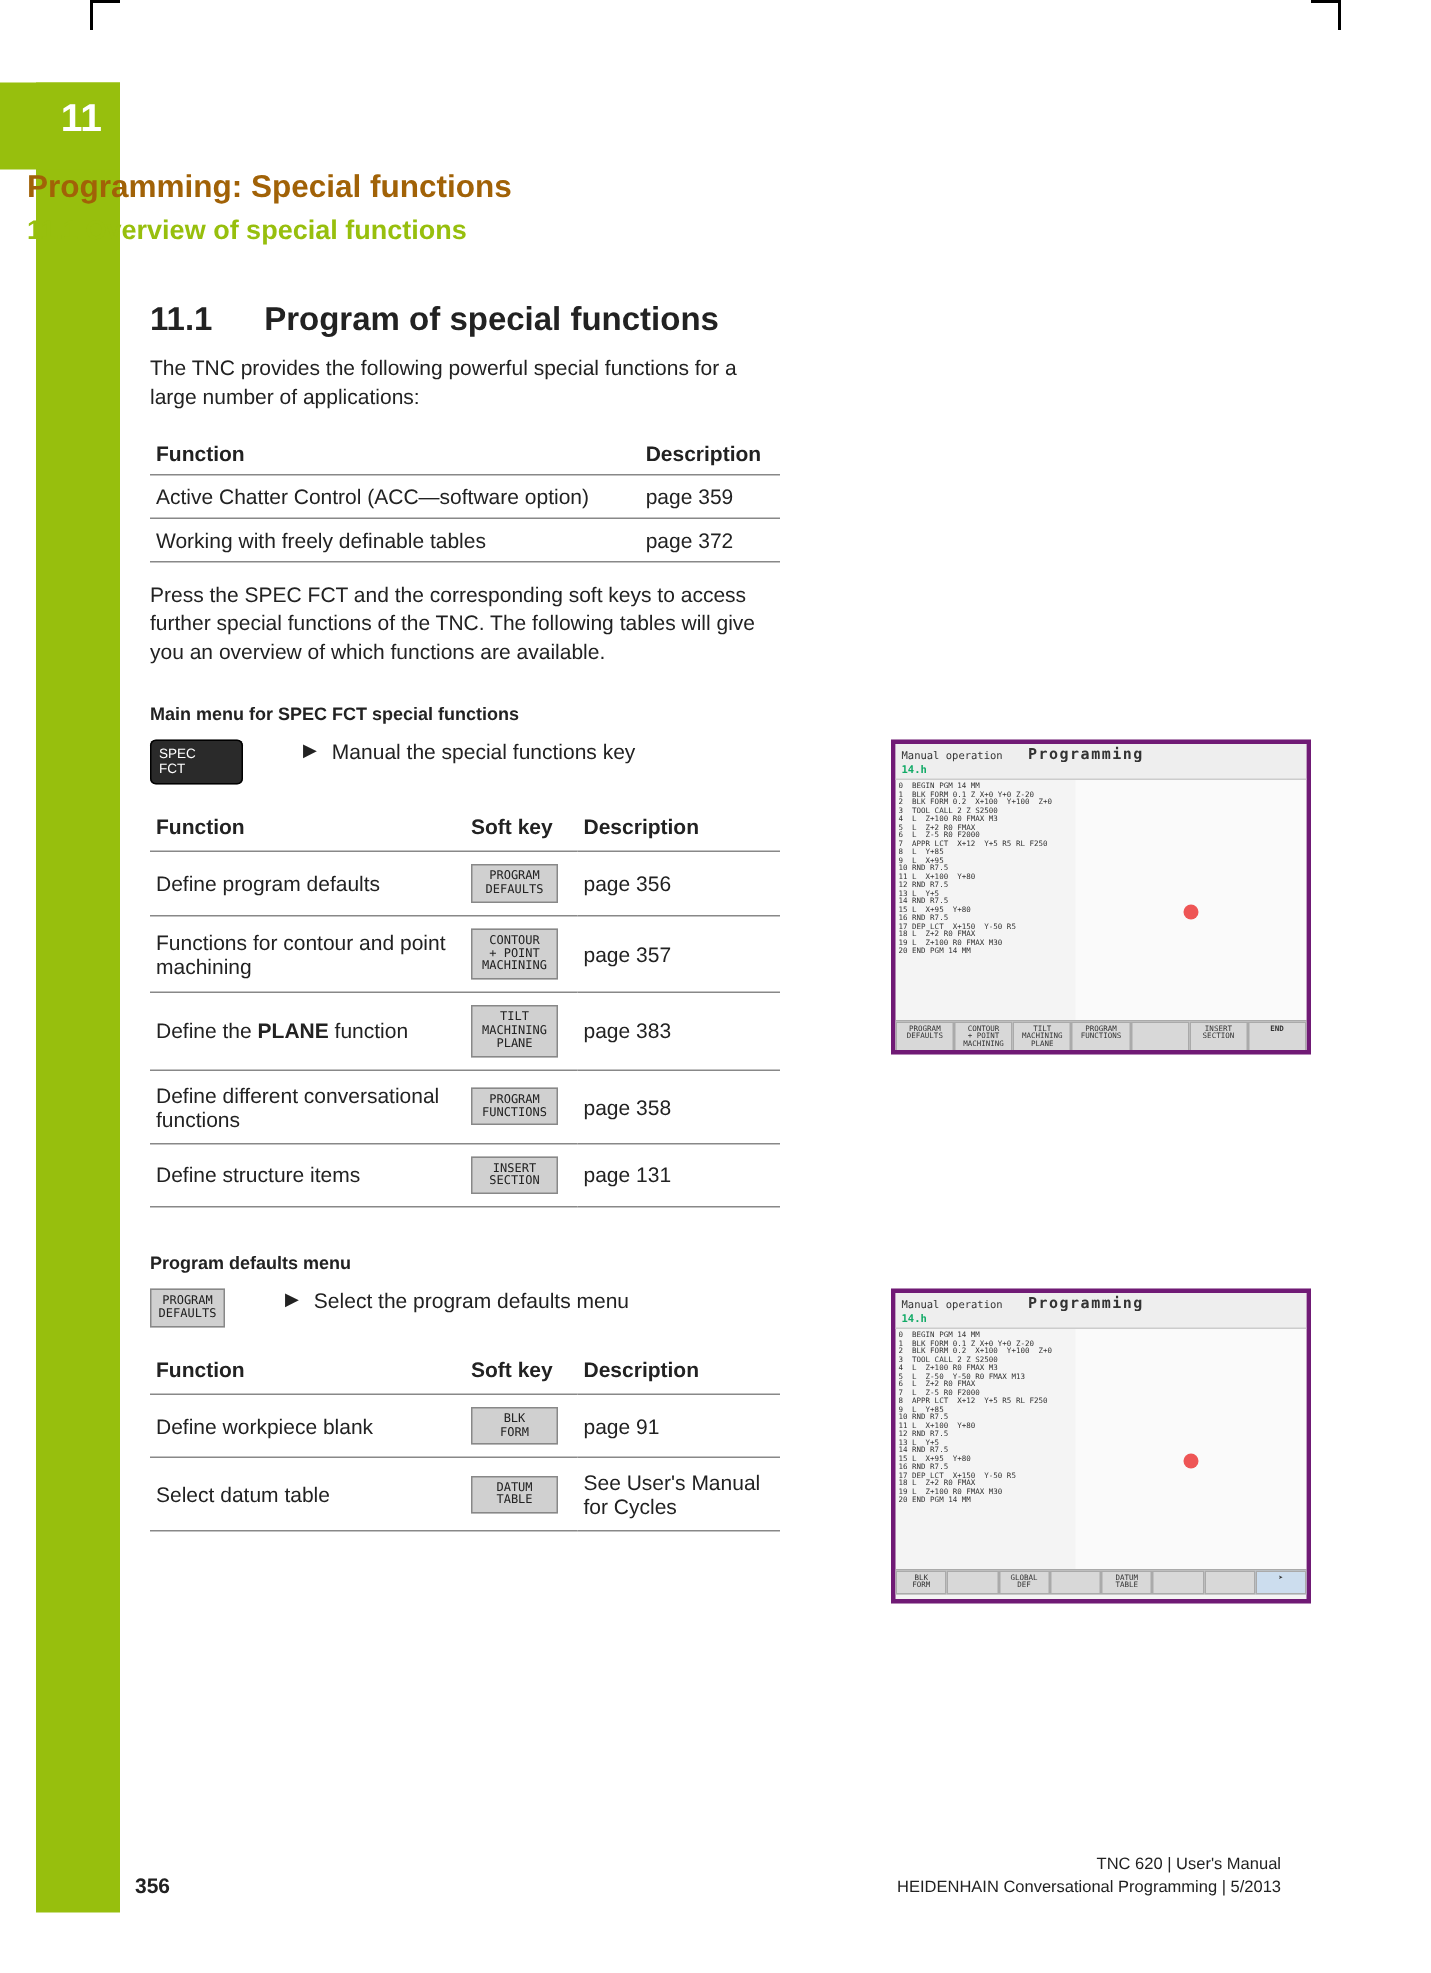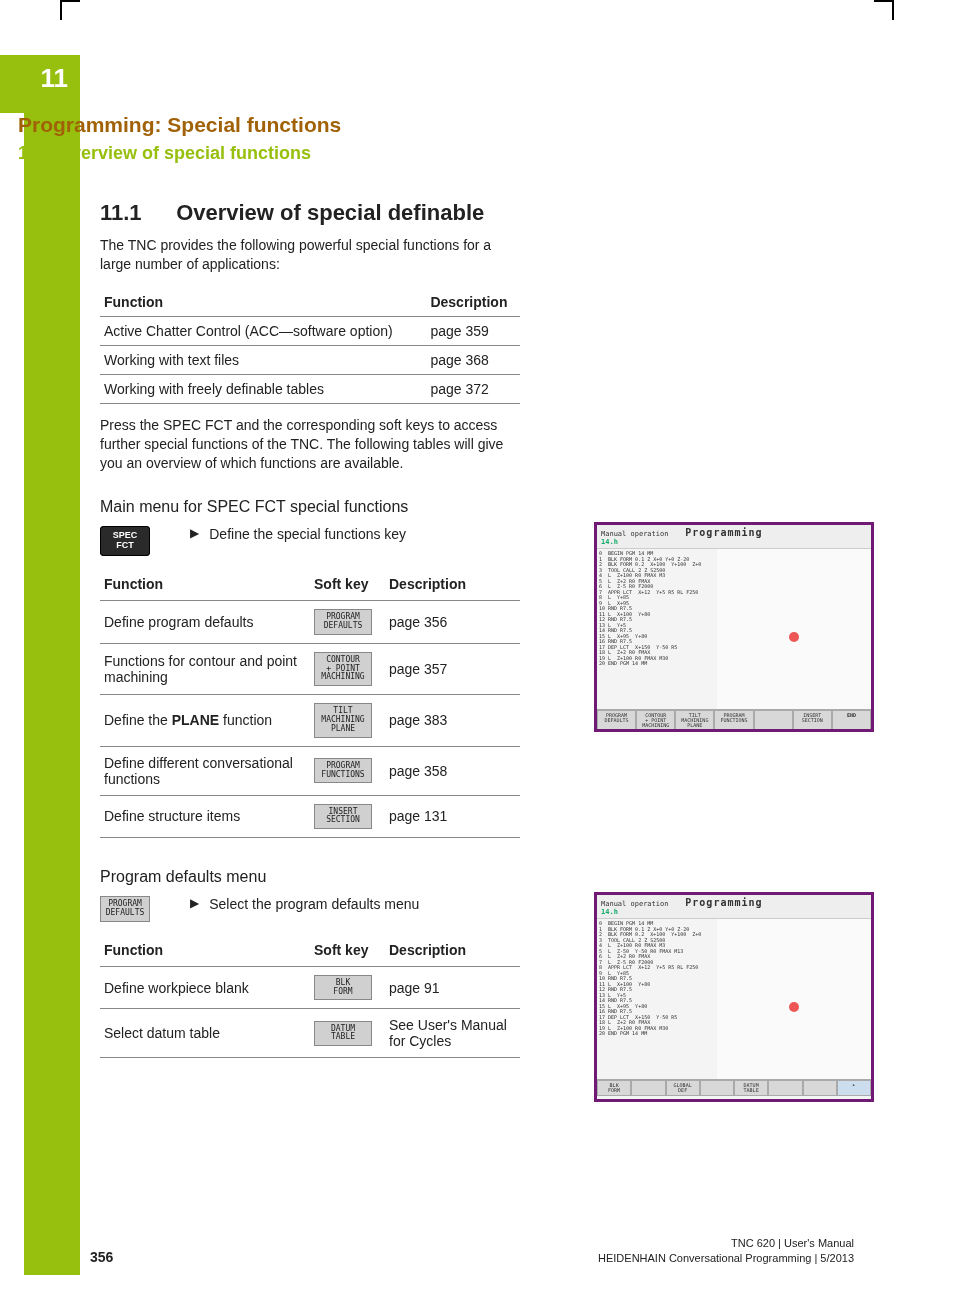--- a/index.html
+++ b/index.html
@@ -15,23 +15,23 @@
   .h-chapter { font-size: 21px; font-weight: bold; color: #a16207; margin-bottom: 6px; }
   .h-section-top { font-size: 18px; font-weight: bold; color: #97bf0d; }
   .content { position: absolute; left: 100px; top: 200px; right: 100px; }
   .sec-title { font-size: 22px; font-weight: bold; margin-bottom: 10px; }
   .sec-num { display: inline-block; width: 70px; }
   .intro { font-size: 14px; line-height: 1.35; margin-bottom: 14px; max-width: 420px; }
   table.ov { width: 420px; border-collapse: collapse; font-size: 14px; margin-bottom: 12px; }
   table.ov th, table.ov td { text-align: left; padding: 6px 4px; border-bottom: 1px solid #888; vertical-align: top; }
   table.ov th { font-weight: bold; }
   .note { font-size: 14px; line-height: 1.35; max-width: 420px; margin-bottom: 26px; }
-  .subhead { font-size: 16px; font-weight: normal; margin-bottom: 10px; }
+  .subhead { font-size: 12px; font-weight: bold; margin-bottom: 10px; }
   .row-key { display: flex; align-items: flex-start; margin-bottom: 12px; }
-  .key-dark { background: #2a2a2a; color: #fff; font-size: 9px; font-weight: bold; text-align: center; border-radius: 4px; padding: 5px 6px; width: 50px; line-height: 1.1; box-shadow: inset 0 0 0 1px #000; }
+  .key-dark { background: #2a2a2a; color: #fff; font-size: 9px; font-weight: normal; text-align: left; border-radius: 4px; padding: 5px 6px; width: 62px; line-height: 1.1; box-shadow: inset 0 0 0 1px #000; }
   .arrow { color: #222; font-size: 12px; margin: 0 10px 0 40px; }
   .inst { font-size: 14px; }
   table.fn { width: 420px; border-collapse: collapse; font-size: 14px; margin-bottom: 30px; }
   table.fn th, table.fn td { text-align: left; padding: 8px 4px; border-bottom: 1px solid #888; vertical-align: middle; }
   table.fn th { font-weight: bold; }
   .fn-col1 { width: 210px; }
   .fn-col2 { width: 75px; margin-top: 30px; }
   .softkey { background: #d0d0d0; border: 1px solid #888; font-size: 8px; font-family: monospace; text-align: center; padding: 3px 2px; width: 58px; line-height: 1.1; display: inline-block; }
   .screenshot-panel { position: absolute; right: -20px; width: 280px; height: 210px; border: 3px solid #701a75; background: #f4f4f4; font-size: 6px; font-family: monospace; color: #333; overflow: hidden; }
   .sp-head { padding: 2px 4px; border-bottom: 1px solid #ccc; background: #eee; font-size: 7px; }
@@ -61,54 +61,50 @@
       </div>
     <div class="header-titles">
       <div class="h-chapter">Programming: Special functions</div>
       <div class="h-section-top">11.1   Overview of special functions</div>
     </div>
   </div>
 
   <div class="content">
     <div class="sec-title">
       <span class="sec-num">11.1</span>
-      <span>Overview of special definable</span>
+      <span>Program of special functions</span>
     </div>
     <p class="intro">The TNC provides the following powerful special functions for a large number of applications:</p>
 
     <table class="ov">
       <tbody>
           <tr>
         <th>Function</th>
         <th>Description</th>
       </tr>
       <tr>
             <td>Active Chatter Control (ACC—software option)</td>
             <td>page 359</td>
           </tr>
       <tr>
-            <td>Working with text files</td>
-            <td>page 368</td>
-          </tr>
-      <tr>
             <td>Working with freely definable tables</td>
             <td>page 372</td>
           </tr>
     </tbody>
       </table>
 
     <p class="note">Press the SPEC FCT and the corresponding soft keys to access further special functions of the TNC. The following tables will give you an overview of which functions are available.</p>
 
     <div style="position:relative;">
       <div class="subhead">Main menu for SPEC FCT special functions</div>
       <div class="row-key">
         <div class="key-dark" style="white-space:pre-line;">SPEC
 FCT</div>
         <span class="arrow">▶</span>
-        <span class="inst">Define the special functions key</span>
+        <span class="inst">Manual the special functions key</span>
       </div>
 
       <table class="fn">
         <tbody>
             <tr>
           <th class="fn-col1">Function</th>
           <th class="fn-col2">Soft key</th>
           <th>Description</th>
         </tr>
         <tr>

